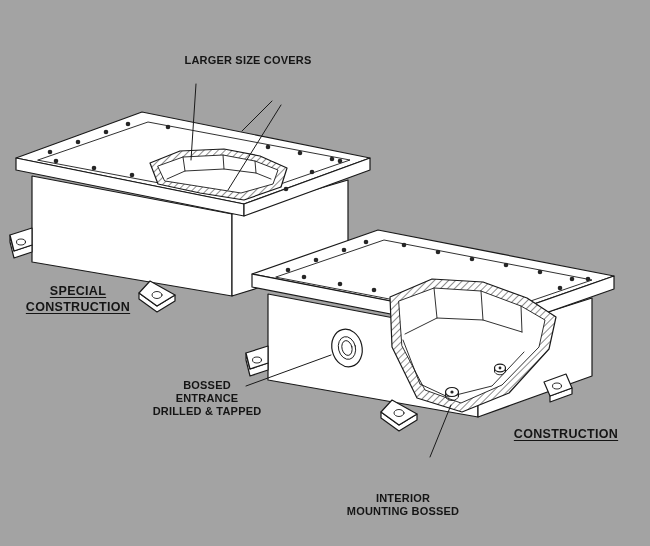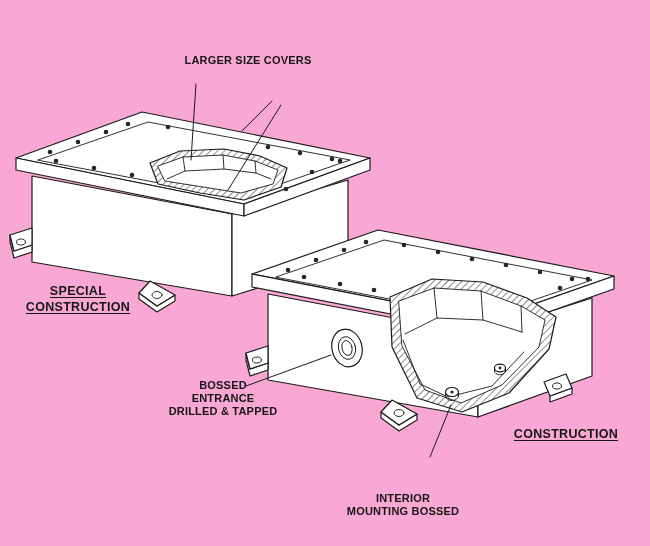--- a/index.html
+++ b/index.html
@@ -1,18 +1,18 @@
 <!DOCTYPE html>
 <html><head>
 <meta charset="utf-8">
 <title>Diagram</title>
 <style>
   html,body{margin:0;padding:0;background:#fff;}
   .stage{
-    position:relative;width:650px;height:546px;background:#f9a8d4;
+    position:relative;width:650px;height:546px;background:#a3a3a3;
     font-family:"Liberation Sans",sans-serif;overflow:hidden;color:#111;
   }
   .stage svg{position:absolute;left:0;top:0;}
   .callout{
     position:absolute;font-weight:bold;font-size:11px;line-height:13px;
     text-align:center;letter-spacing:.2px;white-space:nowrap;color:#151515;
   }
   .caption{
     position:absolute;font-weight:bold;font-size:12.5px;line-height:16px;
     text-align:center;letter-spacing:.3px;white-space:nowrap;color:#151515;
@@ -178,21 +178,21 @@
   <div class="callout" style="left:178px;top:54px;width:140px;">
     <div>LARGER SIZE COVERS</div>
   </div>
 
 
   <div class="caption" style="left:10px;top:283px;width:136px;">
     <div class="ln">SPECIAL</div>
     <div class="ln">CONSTRUCTION</div>
   </div>
 
-  <div class="callout" style="left:158px;top:379px;width:130px;">
+  <div class="callout" style="left:142px;top:379px;width:130px;">
     <div>BOSSED</div>
     <div>ENTRANCE</div>
     <div>DRILLED &amp; TAPPED</div>
   </div>
 
   <div class="caption" style="left:502px;top:426px;width:128px;">
     <div class="ln">CONSTRUCTION</div>
   </div>
 
   <div class="callout" style="left:336px;top:455px;width:134px;margin-top:37px;">

